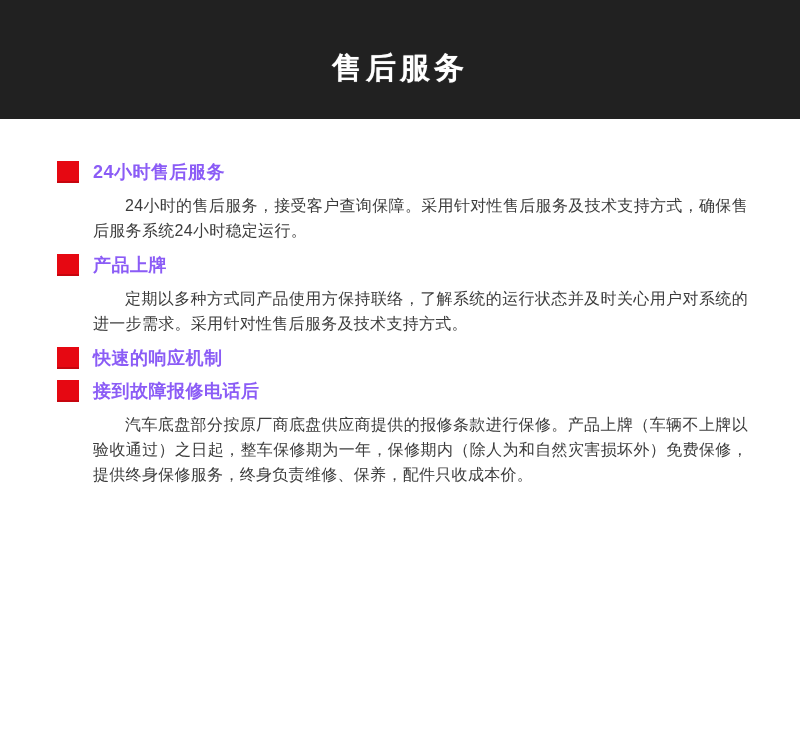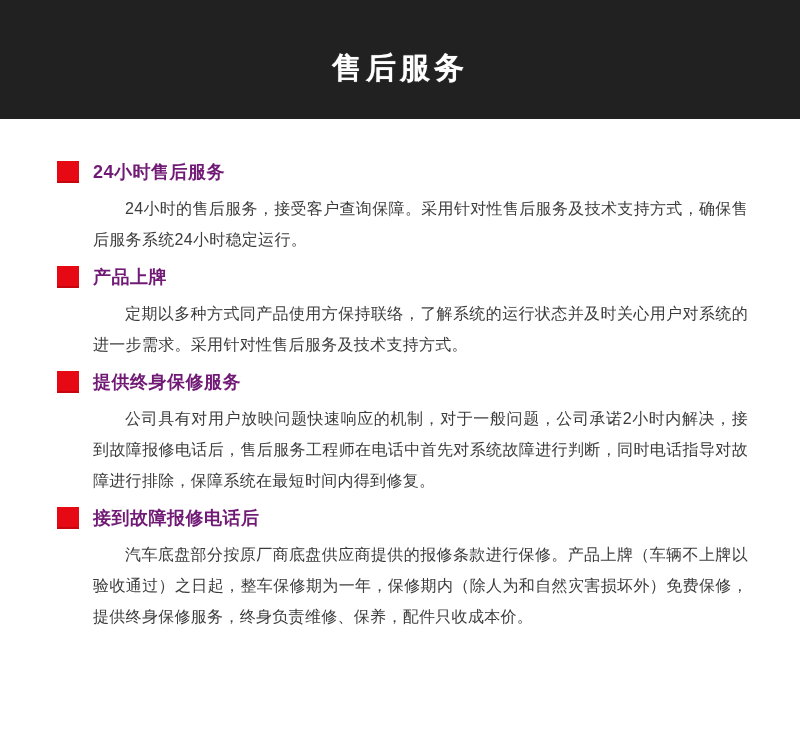--- a/index.html
+++ b/index.html
@@ -53,29 +53,29 @@
     width: 22px;
     height: 22px;
     background: #e60812;
     box-shadow: inset 0 -2px 0 rgba(140,0,8,0.35);
     flex: 0 0 auto;
   }
   .sec-title {
     margin-left: 14px;
     font-size: 18px;
     font-weight: bold;
-    color: #701a75;
+    color: #8b5cf6;
     letter-spacing: 0.5px;
   }
   .section p {
     margin: 0 0 6px 36px;
     width: 655px;
     box-sizing: border-box;
     font-size: 16px;
-    line-height: 31px;
+    line-height: 25px;
     color: #3c3c3c;
     text-indent: 2em;
     text-align: justify;
     letter-spacing: 0.3px;
   }
   .section p:last-child {
     margin-bottom: 10px;
   }
 </style>
 </head>
@@ -101,23 +101,22 @@
       <div class="sec-head">
         <span class="bullet"></span>
         <span class="sec-title">产品上牌</span>
       </div>
       <p>定期以多种方式同产品使用方保持联络，了解系统的运行状态并及时关心用户对系统的进一步需求。采用针对性售后服务及技术支持方式。</p>
     </div>
 
     <div class="section">
       <div class="sec-head">
         <span class="bullet"></span>
-        <span class="sec-title">提供终身保修服务</span>
+        <span class="sec-title">快速的响应机制</span>
       </div>
-      <p>公司具有对用户放映问题快速响应的机制，对于一般问题，公司承诺2小时内解决，接到故障报修电话后，售后服务工程师在电话中首先对系统故障进行判断，同时电话指导对故障进行排除，保障系统在最短时间内得到修复。</p>
     </div>
 
     <div class="section">
       <div class="sec-head">
         <span class="bullet"></span>
         <span class="sec-title">接到故障报修电话后</span>
       </div>
       <p>汽车底盘部分按原厂商底盘供应商提供的报修条款进行保修。产品上牌（车辆不上牌以验收通过）之日起，整车保修期为一年，保修期内（除人为和自然灾害损坏外）免费保修，提供终身保修服务，终身负责维修、保养，配件只收成本价。</p>
     </div>
 

